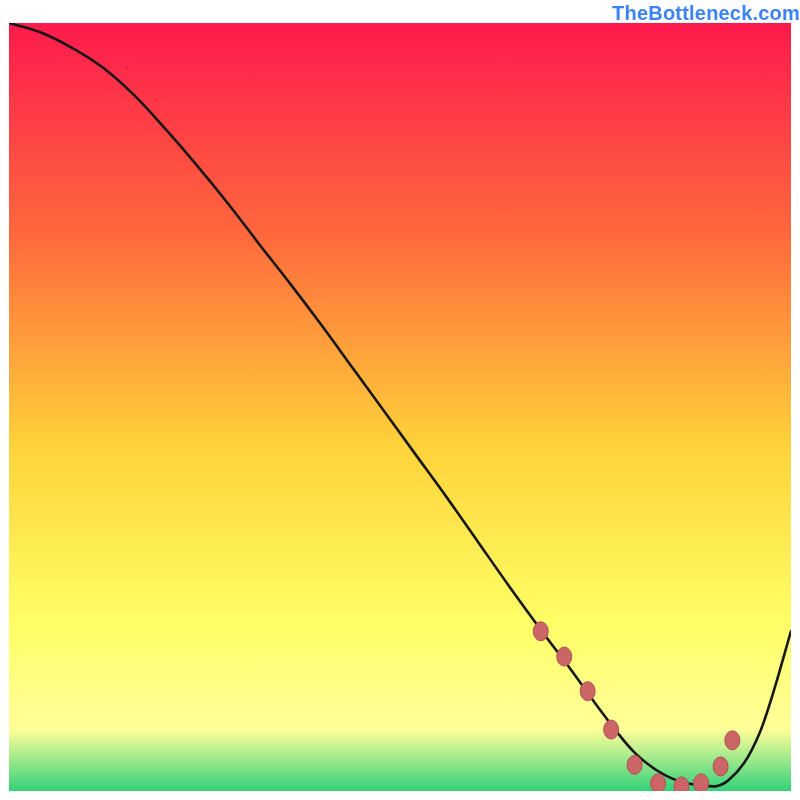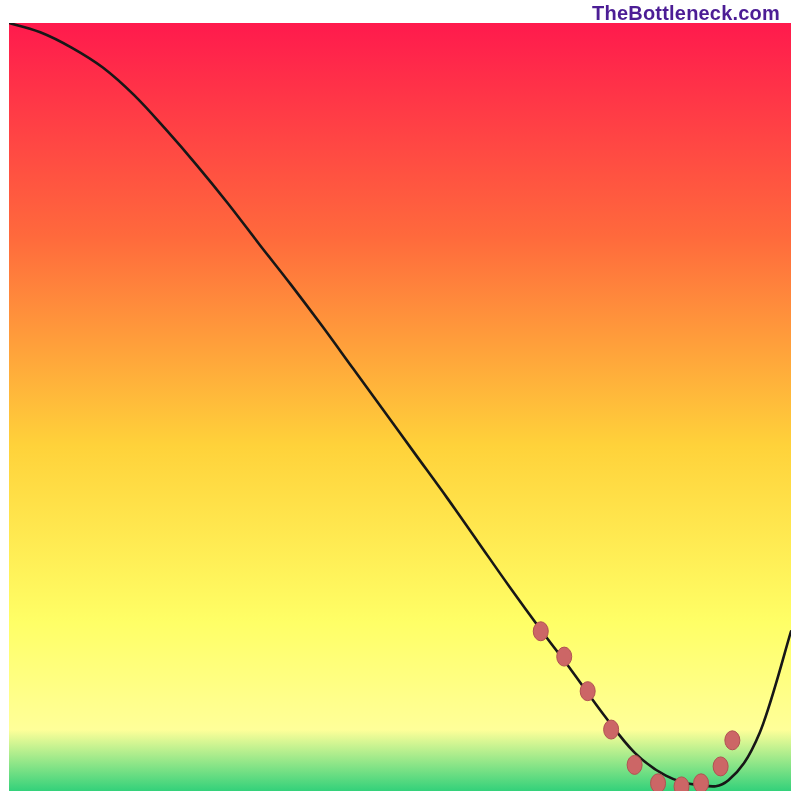--- a/index.html
+++ b/index.html
@@ -22,24 +22,24 @@
     width: 782px;
     height: 768px;
     overflow: hidden;
   }
   .chart-area svg {
     display: block;
   }
   .attribution {
     position: absolute;
     top: 2px;
-    right: 20px;
+    right: 0;
     font-size: 20px;
     font-weight: 600;
-    color: #4c1d95;
+    color: #3b82f6;
     letter-spacing: 0.2px;
     font-family: Arial, Helvetica, sans-serif;
   }
 </style>
 </head>
 <body>
 
 <div class="stage">
   <div class="attribution">TheBottleneck.com</div>
 

